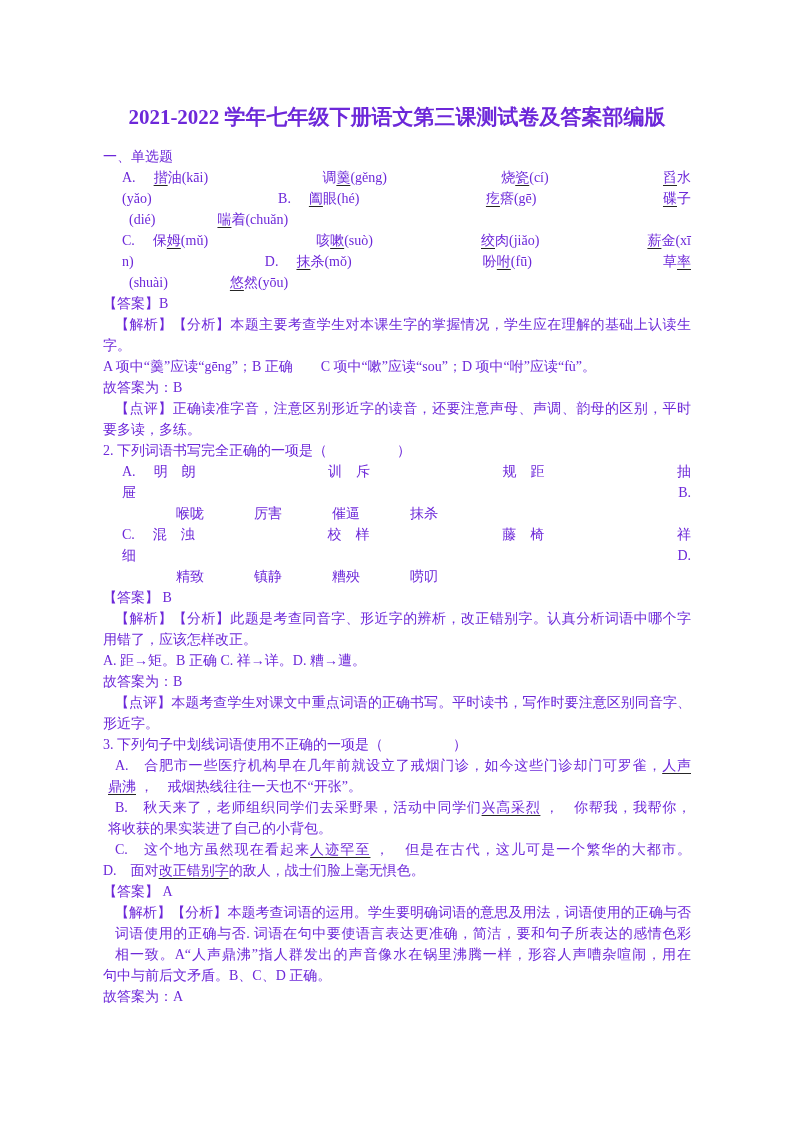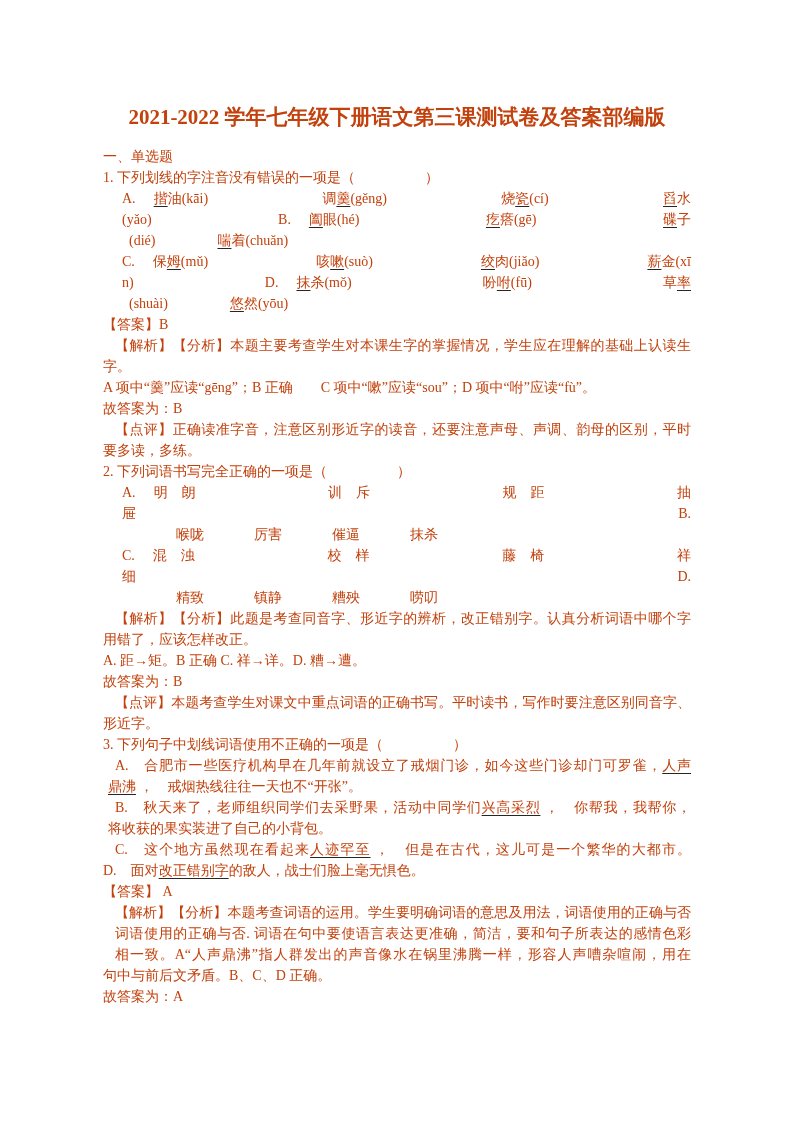--- a/index.html
+++ b/index.html
@@ -1,20 +1,20 @@
 <!DOCTYPE html>
 <html><head>
 <meta charset="utf-8">
 <style>
   html,body { margin:0; padding:0; background:#e8e8e8; }
   .page {
     width:793px; height:1122px; background:#ffffff; position:relative;
     margin:0 auto; overflow:hidden;
     font-family:"Liberation Serif","DejaVu Serif",serif;
-    color:#c2410c;
+    color:#6d28d9;
   }
   .content { position:absolute; left:103px; top:102px; width:588px; font-size:14px; line-height:21px; }
   .title { font-size:21px; font-weight:bold; text-align:center; line-height:30px; margin:0 0 14px 0; white-space:nowrap; }
   .line { height:21px; }
   .jl { text-align:justify; text-align-last:justify;margin-left:12px; }
   .u { text-decoration:underline; text-underline-offset:3px; text-decoration-thickness:1px; text-decoration-color:#262626; }
   .sb { display:flex; justify-content:space-between; margin-left:19px; }
   .grp { display:inline-flex; gap:18px; }
   .gapped  { display:flex; margin-left:26px; gap:62px;align-items:center; }
   .gapped2 { display:flex; margin-left:29px; gap:50px;padding-left:44px; }
@@ -23,21 +23,20 @@
 </head>
 <body>
 
 <div class="page">
   <div class="content">
 
     <h1 class="title">2021-2022 学年七年级下册语文第三课测试卷及答案部编版</h1>
 
     <div class="line">一、单选题</div>
 
-    <div class="line">1. 下列划线的字注音没有错误的一项是（　　　　　）</div>
 
     <div class="line sb">
       <span class="grp">
         <span>A.</span>
         <span><span></span><span class="u">揩</span><span>油(kāi)</span></span>
       </span>
       <span><span>调</span><span class="u">羹</span><span>(gěng)</span></span>
       <span><span>烧</span><span class="u">瓷</span><span>(cí)</span></span>
       <span><span></span><span class="u">舀</span><span>水</span></span>
     </div>
@@ -129,20 +128,21 @@
       <span>D.</span>
     </div>
 
     <div class="line gapped2">
       <span>精致</span>
       <span>镇静</span>
       <span>糟殃</span>
       <span>唠叨</span>
     </div>
 
+    <div class="line">【答案】 B</div>
     <div class="line jl">【解析】【分析】此题是考查同音字、形近字的辨析，改正错别字。认真分析词语中哪个字</div>
     <div class="line">用错了，应该怎样改正。</div>
     <div class="line">A. 距→矩。B 正确 C. 祥→详。D. 糟→遭。</div>
     <div class="line">故答案为：B</div>
     <div class="line jl">【点评】本题考查学生对课文中重点词语的正确书写。平时读书，写作时要注意区别同音字、</div>
     <div class="line">形近字。</div>
 
     <div class="line">3. 下列句子中划线词语使用不正确的一项是（　　　　　）</div>
 
     <div class="line jl">

